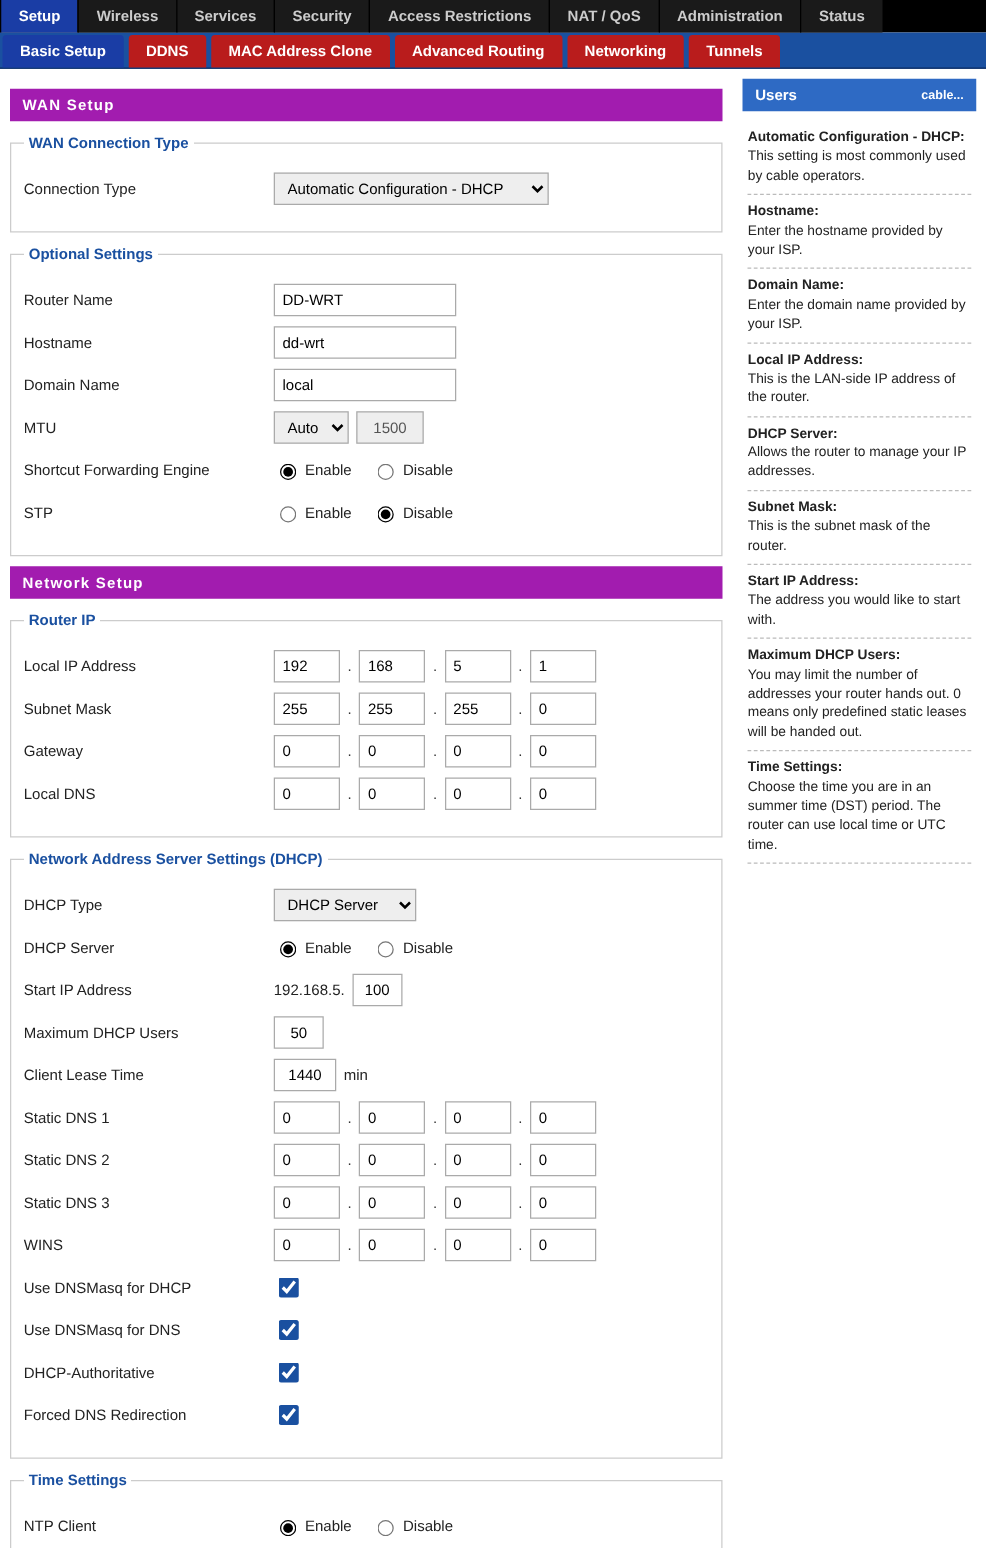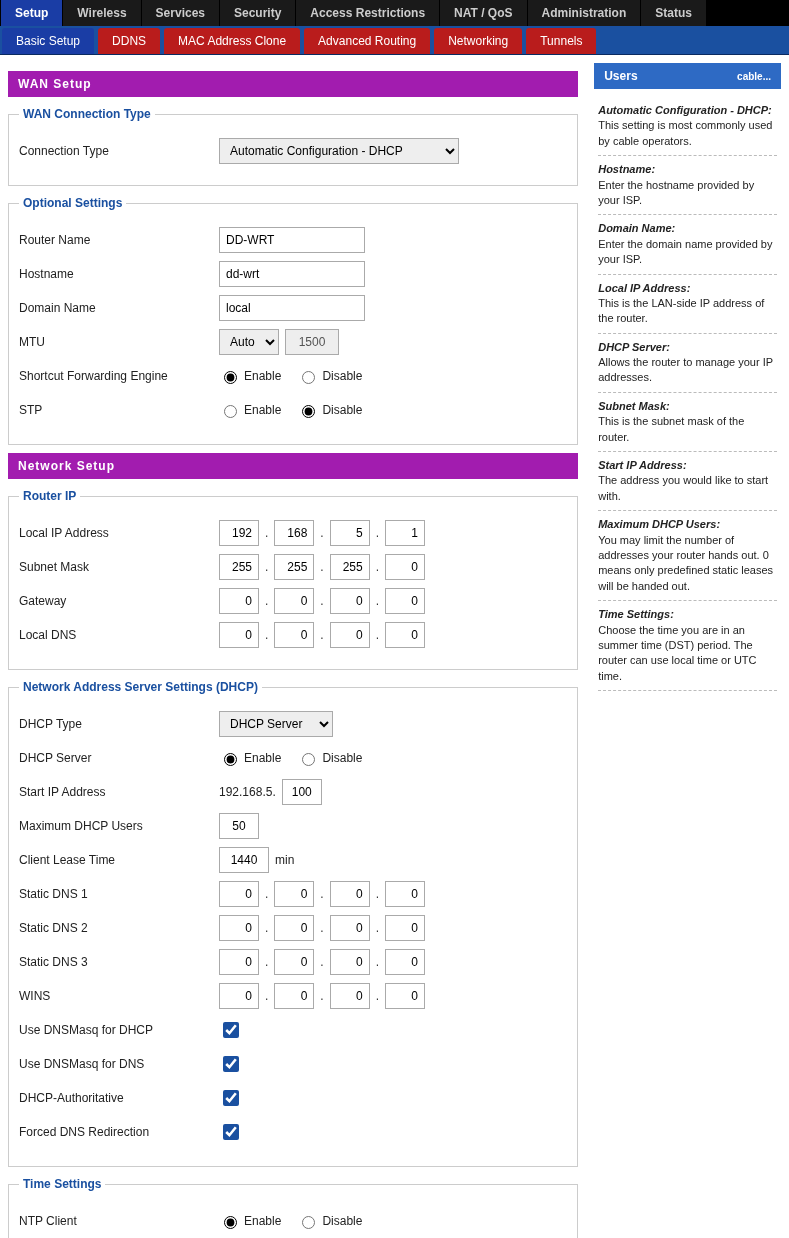--- a/index.html
+++ b/index.html
@@ -1,45 +1,45 @@
 <!DOCTYPE html>
 <html><head>
 <meta charset="utf-8">
 <style>
   * { box-sizing: border-box; }
   body { margin:0; font-family: Verdana, Geneva, sans-serif; font-size:12px; color:#222; background:#fff; }
   .topnav { background:#000; display:flex; }
   .topnav .tab { color:#ccc; padding:6px 14px; font-size:12px; cursor:pointer; font-weight:bold; background:#1a1a1a; border-left:1px solid #000;}
   .topnav .tab.active { background:#1a3da5; color:#fff; }
   .subnav { background:#1a50a0; display:flex; border-bottom:1px solid #0a2a60;}
-  .subnav .stab { color:#fff; padding:6px 14px; font-size:12px; cursor:pointer; background:#2e6ac4; margin:2px 2px 0 2px; border-radius:3px 3px 0 0; font-weight:normal;}
+  .subnav .stab { color:#fff; padding:6px 14px; font-size:12px; cursor:pointer; background:#2e6ac4; margin:2px 2px 0 2px; border-radius:3px 3px 0 0; font-weight:bold;}
   .subnav .stab.active { background:#1a3da5; }
   .subnav .stab:not(.active){ background:#b91c1c; }
   .page { display:flex; gap:16px; padding:8px; align-items:flex-start;}
   .left { width:580px; }
   .right { width:190px; }
   .section-hdr { background:#a21caf; color:#fff; font-weight:bold; padding:6px 10px; letter-spacing:1px; margin-top:8px;}
   .help-hdr { background:#2e6ac4; color:#fff; font-weight:bold; padding:6px 10px; display:flex; justify-content:space-between; align-items:center;}
   .help-hdr .more { font-size:10px; }
   fieldset { border:1px solid #ccc; margin:10px 0 0 0; padding:10px 10px 14px 10px; }
   legend { color:#1a50a0; font-weight:bold; padding:0 4px;}
   .row { display:flex; align-items:center; margin:6px 0; min-height:28px;}
   .row .lbl { width:200px; }
   .row .ctl { flex:1; display:flex; align-items:center; gap:6px; flex-wrap:wrap;}
   select, input[type=text] { border:1px solid #aaa; background:#fff; font-size:12px; padding:4px 6px; height:26px;}
   select { background:#eee; }
-  input.ip { width:40px; text-align:right; }
+  input.ip { width:53px; text-align:left; }
   input.wide { width:146px; }
   input.num { width:54px; text-align:center; background:#eee;}
   input.small { width:40px; text-align:center; }
   .radio-opt { display:inline-flex; align-items:center; gap:4px; margin-right:10px;}
   .dot { color:#333; }
   .help-block { padding:8px 4px; font-size:11px; line-height:1.4;}
   .help-block .item { border-bottom:1px dashed #bbb; padding:6px 0;}
-  .help-block b { display:block;font-style:italic; }
+  .help-block b { display:block; }
   input[type=checkbox] { width:16px; height:16px; accent-color:#1a50a0;}
   input[type=radio] { accent-color:#000;}
 </style>
 </head>
 <body>
 
 <div class="topnav" id="topnav">
     <div class="tab active">Setup</div>
     <div class="tab">Wireless</div>
     <div class="tab">Services</div>
@@ -60,21 +60,21 @@
 
 <div class="page">
   <div class="left">
     <div class="section-hdr">WAN Setup</div>
 
     <fieldset>
       <legend>WAN Connection Type</legend>
       <div class="row">
         <div class="lbl">Connection Type</div>
         <div class="ctl">
-          <select style="width:240px;">
+          <select style="width:220px;">
             <option>Automatic Configuration - DHCP</option>
           </select>
         </div>
       </div>
     </fieldset>
 
     <fieldset>
       <legend>Optional Settings</legend>
       <div class="row">
         <div class="lbl">Router Name</div>

